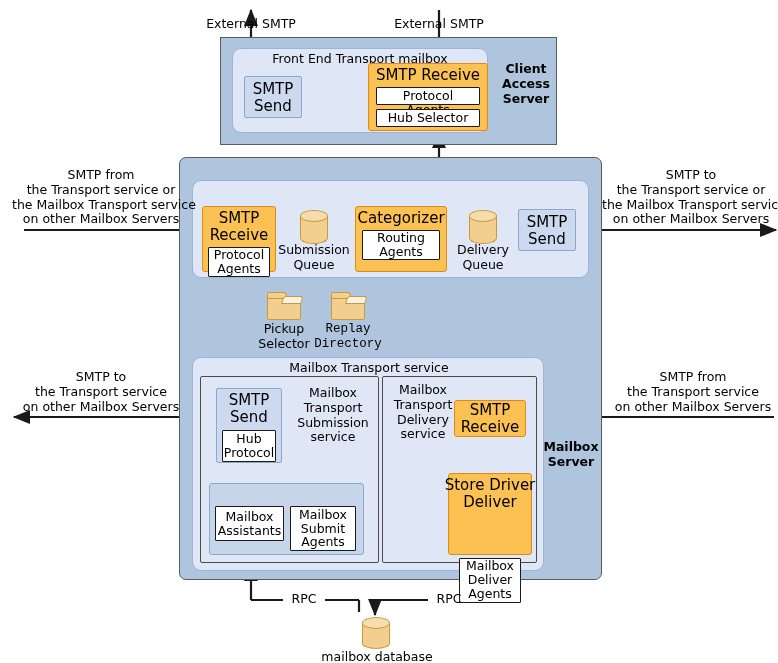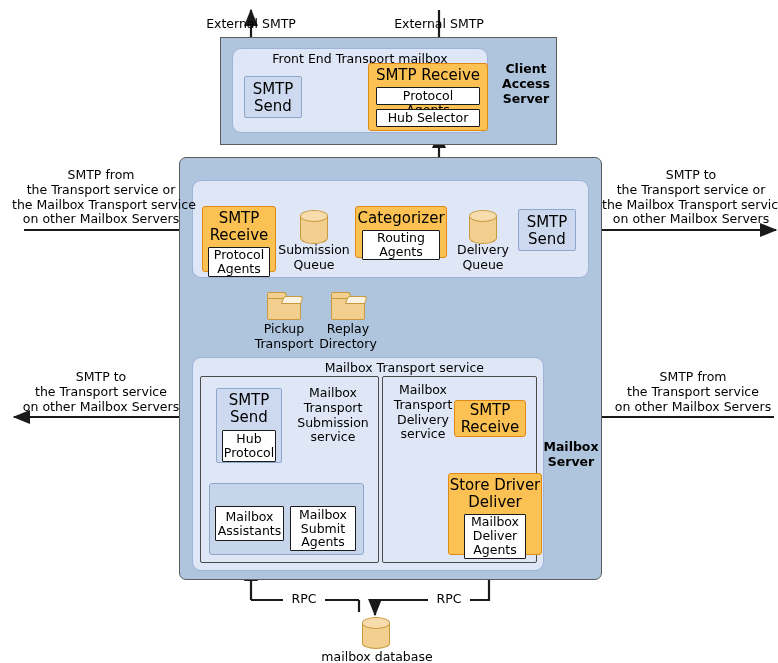--- a/index.html
+++ b/index.html
@@ -204,21 +204,21 @@
 Agents</div>
   </div>
 
   <div class="cyl" style="left:296px;top:210px;width:28px;height:34px;">
     <div class="body"></div>
       <div class="top"></div>
   </div>
   <div class="lbl" style="left:272px;top:243px;width:76px;">Submission
 Queue</div>
 
-  <div class="comp comp-orange" style="left:351px;top:206px;width:92px;height:52px;">
+  <div class="comp comp-orange" style="left:351px;top:206px;width:92px;height:66px;">
     <div class="comp-title">Categorizer</div>
     <div class="inner-white" style="width:78px;height:30px;margin-top:1px;display:flex;align-items:center;justify-content:center;white-space:pre;">Routing
 Agents</div>
   </div>
 
   <div class="cyl" style="left:465px;top:210px;width:28px;height:34px;">
     <div class="body"></div>
       <div class="top"></div>
   </div>
   <div class="lbl" style="left:442px;top:243px;width:74px;">Delivery
@@ -228,32 +228,32 @@
     <div class="comp-title" style="white-space:pre;">SMTP
 Send</div>
   </div>
 
   <div class="folder" style="left:263px;top:292px;width:34px;height:28px;">
     <div class="tab"></div>
       <div class="body2"></div>
       <div class="flap"></div>
   </div>
   <div class="lbl" style="left:243px;top:322px;width:74px;">Pickup
-Transport</div>
+Selector</div>
 
   <div class="folder" style="left:327px;top:292px;width:34px;height:28px;">
     <div class="tab"></div>
       <div class="body2"></div>
       <div class="flap"></div>
   </div>
-  <div class="lbl" style="left:307px;top:322px;width:74px;">Replay
+  <div class="lbl" style="left:307px;top:322px;width:74px;font-family:Liberation Mono, monospace;">Replay
 Directory</div>
 
   <div class="box service-panel" style="left:188px;top:357px;width:352px;height:214px;"></div>
-  <div class="lbl" style="left:250px;top:361px;width:230px;text-align:right;">Mailbox Transport service</div>
+  <div class="lbl" style="left:250px;top:361px;width:230px;">Mailbox Transport service</div>
 
   <div class="box sub-panel" style="left:196px;top:376px;width:179px;height:187px;"></div>
   <div class="lbl" style="left:289px;top:386px;width:80px;">Mailbox
 Transport
 Submission
 service</div>
 
   <div class="comp comp-blue" style="left:212px;top:388px;width:66px;height:75px;">
     <div class="comp-title" style="white-space:pre;">SMTP
 Send</div>
@@ -272,21 +272,21 @@
   <div class="lbl" style="left:383px;top:383px;width:72px;">Mailbox
 Transport
 Delivery
 service</div>
 
   <div class="comp comp-orange" style="left:450px;top:400px;width:72px;height:37px;justify-content:center;">
     <div class="comp-title" style="white-space:pre;">SMTP
 Receive</div>
   </div>
 
-  <div class="comp comp-orange" style="left:444px;top:473px;width:94px;height:82px;">
+  <div class="comp comp-orange" style="left:444px;top:473px;width:84px;height:82px;gap:44px;">
     <div class="comp-title" style="white-space:pre;">Store Driver
 Deliver</div>
     <div class="inner-white" style="width:62px;height:45px;margin-top:1px;display:flex;align-items:center;justify-content:center;white-space:pre;">Mailbox
 Deliver
 Agents</div>
   </div>
 
   <div class="lbl" style="left:8px;top:168px;width:178px;">SMTP from
 the Transport service or
 the Mailbox Transport service

